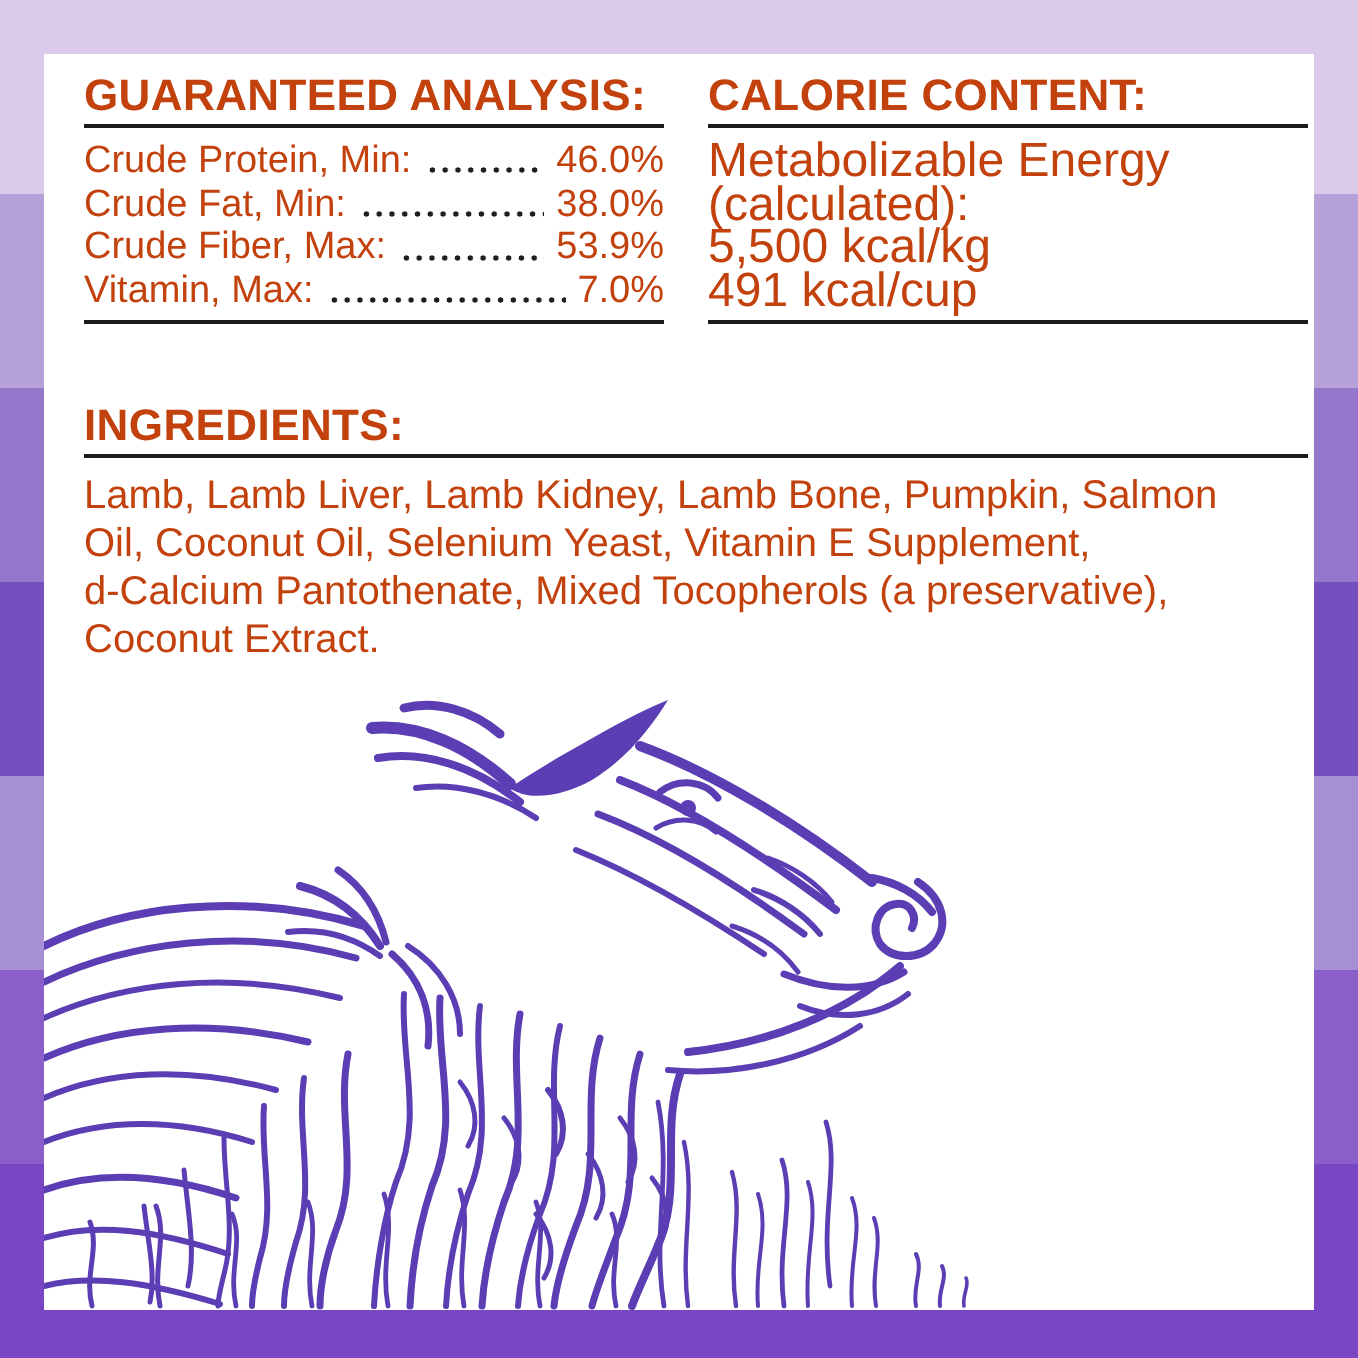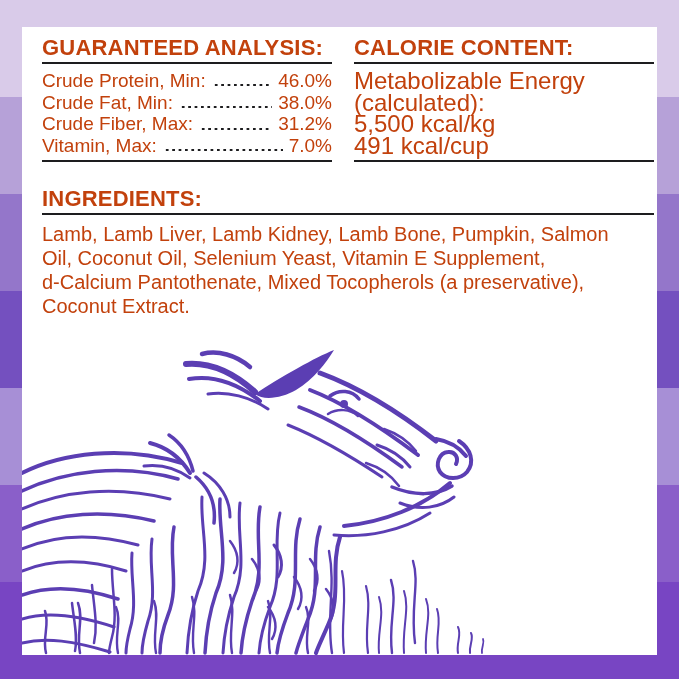--- a/index.html
+++ b/index.html
@@ -26,21 +26,21 @@
       background-image:radial-gradient(circle, #1d1d1f 1.25px, transparent 1.55px);
       background-size:6.4px 6.4px; background-repeat:repeat-x;
       background-position:left calc(100% - 3px); }
   .row .val { white-space:nowrap; text-align:right; }
 
   .cal-lines { margin-top:6px; }
   .cal-line { font-size:24px; line-height:21.7px; height:21.7px; white-space:nowrap; }
 
   .sec-rule { border-top:2.5px solid #1d1d1f; margin-top:3px; }
 
-  .ingredients { margin-top:26px; }
+  .ingredients { margin-top:40px; }
   .ing-para { margin-top:7px; }
   .ing-line { font-size:20px; line-height:24px; white-space:nowrap; }
 
   .art { position:absolute; left:0; top:318px; width:500px; height:310px; }
 </style>
 </head>
 <body>
 
 <div class="bands">
   <div class="band" style="background-color: rgb(217, 203, 233);"></div>
@@ -65,21 +65,21 @@
           <span class="val">46.0%</span>
         </div>
         <div class="row">
           <span class="lbl">Crude Fat, Min:</span>
           <span class="leader"></span>
           <span class="val">38.0%</span>
         </div>
         <div class="row">
           <span class="lbl">Crude Fiber, Max:</span>
           <span class="leader"></span>
-          <span class="val">31.2%</span>
+          <span class="val">53.9%</span>
         </div>
         <div class="row">
           <span class="lbl">Vitamin, Max:</span>
           <span class="leader"></span>
           <span class="val">7.0%</span>
         </div>
       </div>
       <div class="sec-rule"></div>
     </div>
 

